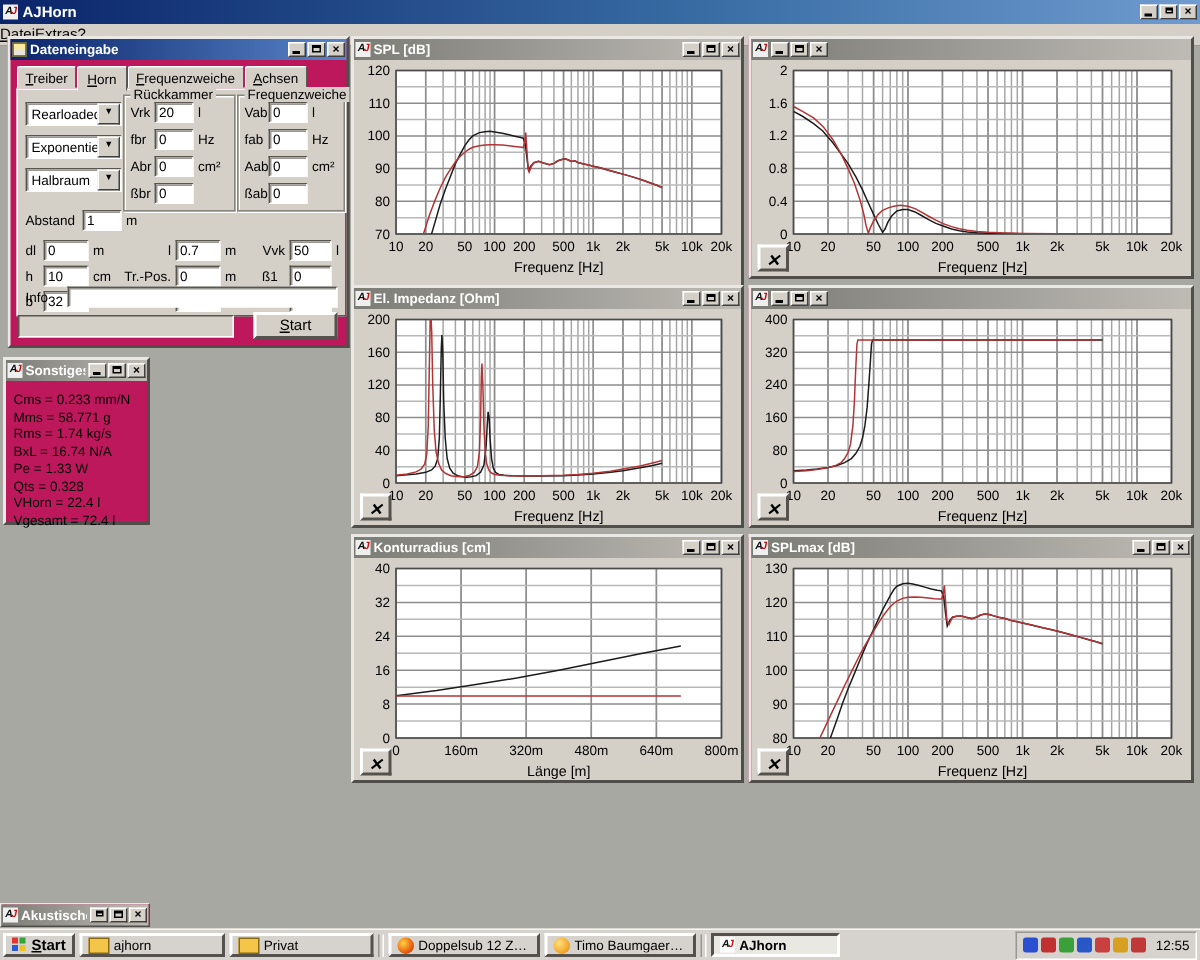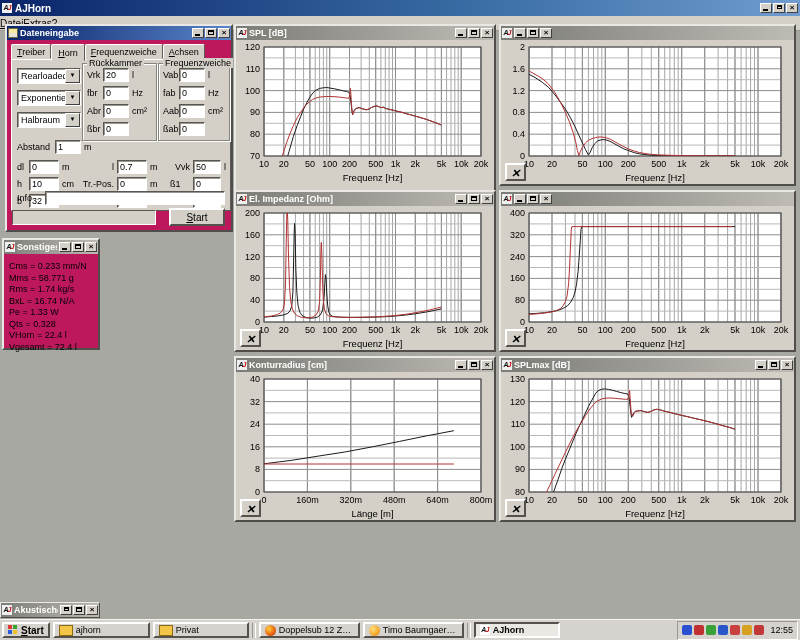--- a/index.html
+++ b/index.html
@@ -230,21 +230,21 @@
         <input class="inp" style="width: 28px;" value="50">
         <span class="funit">l</span>
       </div>
       <div class="frow" style="left:5px;top:117px;width:210px">
         <span class="flbl" style="width:12px">h</span>
         <input class="inp" style="width: 30px;" value="10">
         <span class="funit" style="width:20px">cm</span>
         <span class="flbl" style="width:32px;text-align:right;padding-right:3px">Tr.-Pos.</span>
         <input class="inp" style="width: 30px;" value="0">
         <span class="funit" style="width:20px">m</span>
-        <span class="flbl" style="width:20px;text-align:left;padding-right:3px">ß1</span>
+        <span class="flbl" style="width:20px;text-align:center;padding-right:3px">ß1</span>
         <input class="inp" style="width: 28px;" value="0">
         <span class="funit"></span>
       </div>
       <div class="frow" style="left:5px;top:134px;width:210px">
         <span class="flbl" style="width:12px">b</span>
         <input class="inp" style="width: 30px;" value="32">
         <span class="funit" style="width:20px">cm</span>
         <span class="flbl" style="width:32px;text-align:right;padding-right:3px">Ah</span>
         <input class="inp" style="width: 30px;" value="320">
         <span class="funit" style="width:20px">cm²</span>

